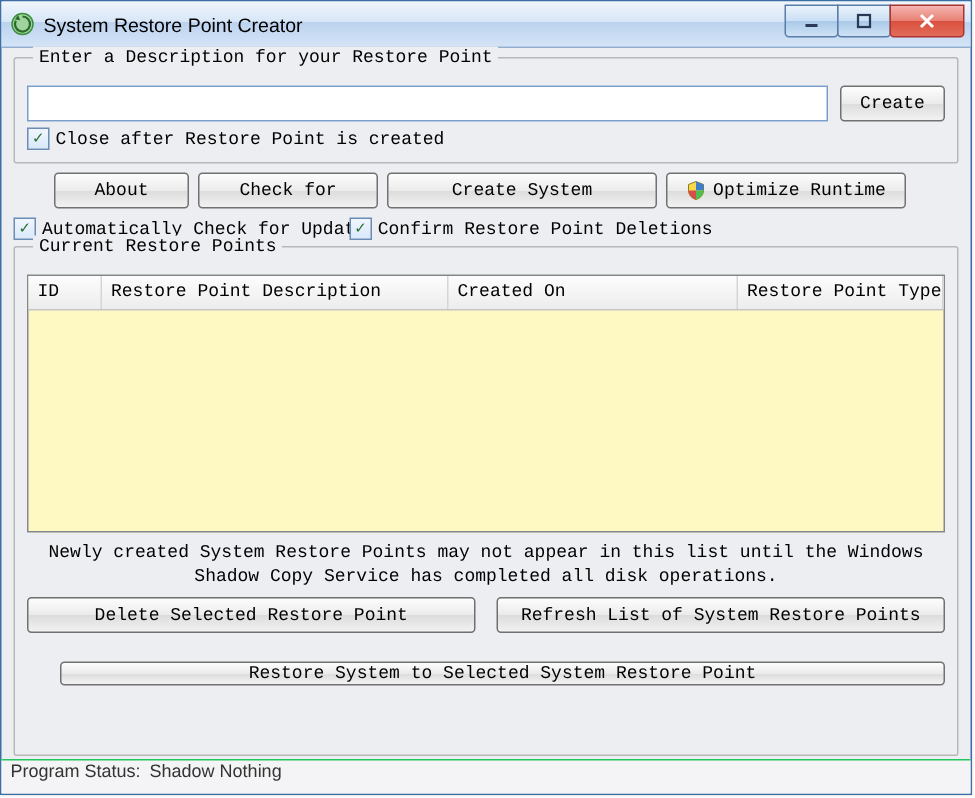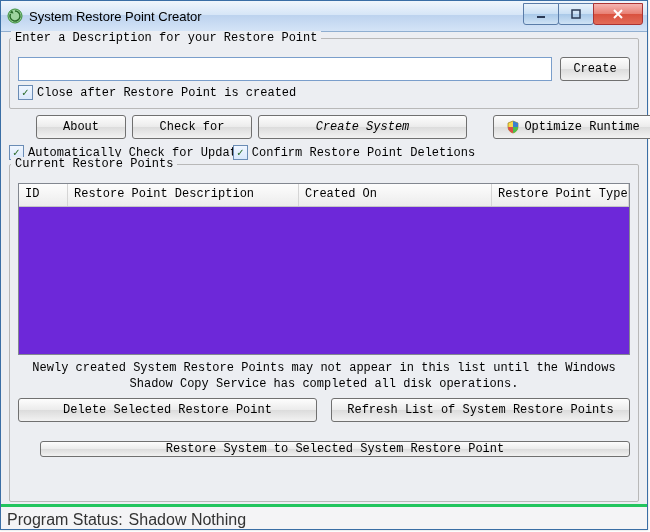--- a/index.html
+++ b/index.html
@@ -74,21 +74,21 @@
   .group {
     border: 1px solid #b8b8b8;
     border-radius: 2px;
     padding: 18px 8px 8px 8px;
     position: relative;
     background: #eceef2;
   }
   .group-title {
     position: absolute;
     top: -8px;
-    left: 1px;
+    left: 12px;
     background: #eceef2;
     padding: 0 4px;
   }
   .row {
     display: flex;
     align-items: center;
     gap: 8px;
     margin-bottom: 4px;
   }
   input[type=text] {
@@ -127,29 +127,29 @@
     display: inline-flex; align-items: center; justify-content: center;
     font-size: 10px; color: #2a6b2a;
     font-family: Arial, sans-serif;
     line-height: 1;
   }
   .two-col { display: flex; gap: 24px; }
   .toolbar-row { display: flex; gap: 6px; margin: 2px 0; padding-left: 27px; }
   .toolbar-row .btn { flex-shrink: 0; }
   .btn.w1 { width: 90px; }
   .btn.w2 { width: 120px; }
-  .btn.w3 { width: 209px; font-style: italic; }
-  .btn.w4 { width: 160px; margin-left: 20px; }
+  .btn.w3 { width: 180px; }
+  .btn.w4 { width: 160px; }
   .shield-icon {
     width: 14px; height: 14px;
     display: inline-block;
   }
   .listview {
     border: 1px solid #828790;
-    background: #6d28d9;
+    background: #fef9c3;
     height: 170px;
     display: flex;
     flex-direction: column;
   }
   .lv-header {
     display: flex;
     height: 22px;
     background: linear-gradient(to bottom, #fdfdfd, #ececec);
     border-bottom: 1px solid #c5c5c5;
   }
@@ -172,27 +172,27 @@
     flex-direction: column;
     gap: 19px;
   }
   .bottom-row {
     display: flex;
     gap: 14px;
   }
   .bottom-row .btn { flex: 1; }
   .statusbar {
     height: 22px;
-    border-top: 3px solid #22c55e;
+    border-top: 1px solid #22c55e;
     background: #f4f4f6;
     display: flex;
-    align-items: flex-end;
+    align-items: flex-start;
     padding: 0 6px;
     font-family: "Segoe UI", Tahoma, sans-serif;
-    font-size: 16px;
+    font-size: 12px;
     color: #333;
   }
 </style>
 </head>
 <body>
 
 <div class="window">
 
   <div class="titlebar">
     <span class="app-icon">

